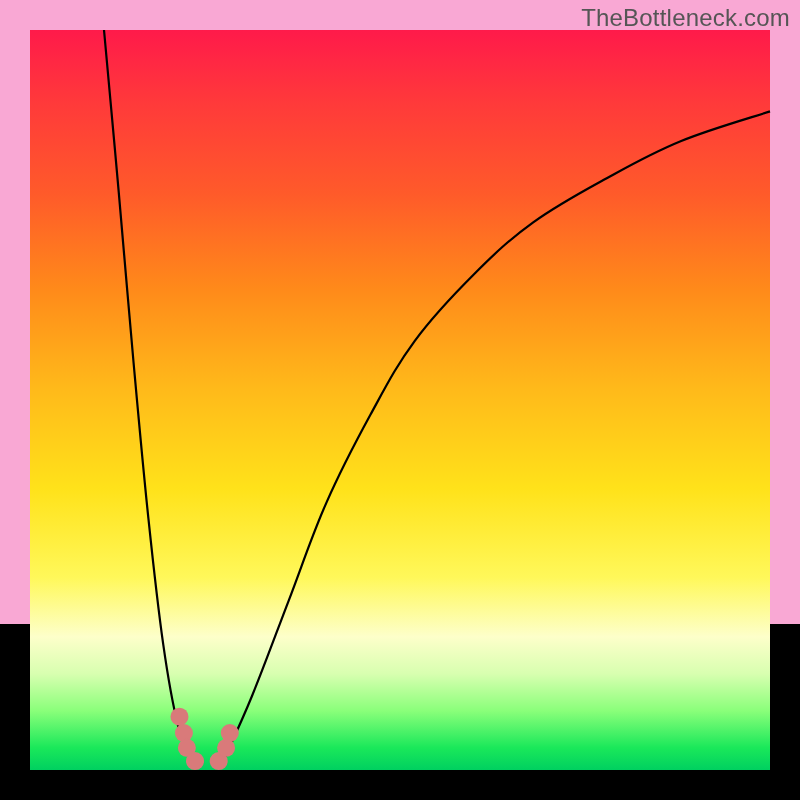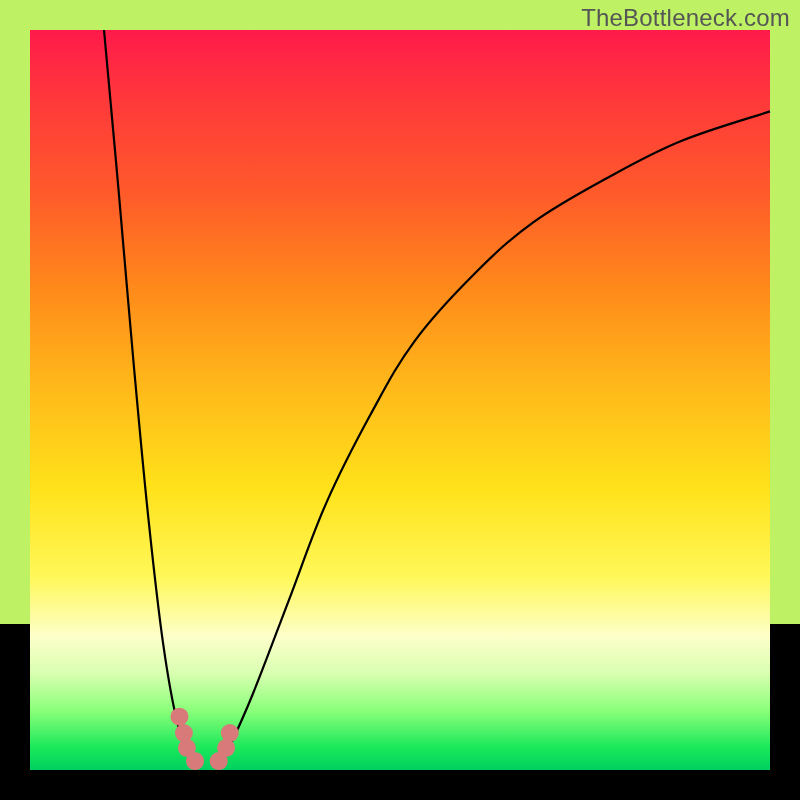--- a/index.html
+++ b/index.html
@@ -1,21 +1,21 @@
 <!DOCTYPE html>
 <html><head>
 <meta charset="utf-8">
 <style>
   * { margin: 0; padding: 0; box-sizing: border-box; }
   html, body { width: 800px; height: 800px; overflow: hidden; background: #000; }
   .frame {
     position: relative;
     width: 800px;
     height: 624px;
-    background: #bef264;
+    background: #f9a8d4;
   }
   .plot-area {
     position: absolute;
     left: 30px;
     top: 30px;
     width: 740px;
     height: 740px;
     background: linear-gradient(to bottom,
       #ff1a4a 0%,
       #ff3a3a 10%,

